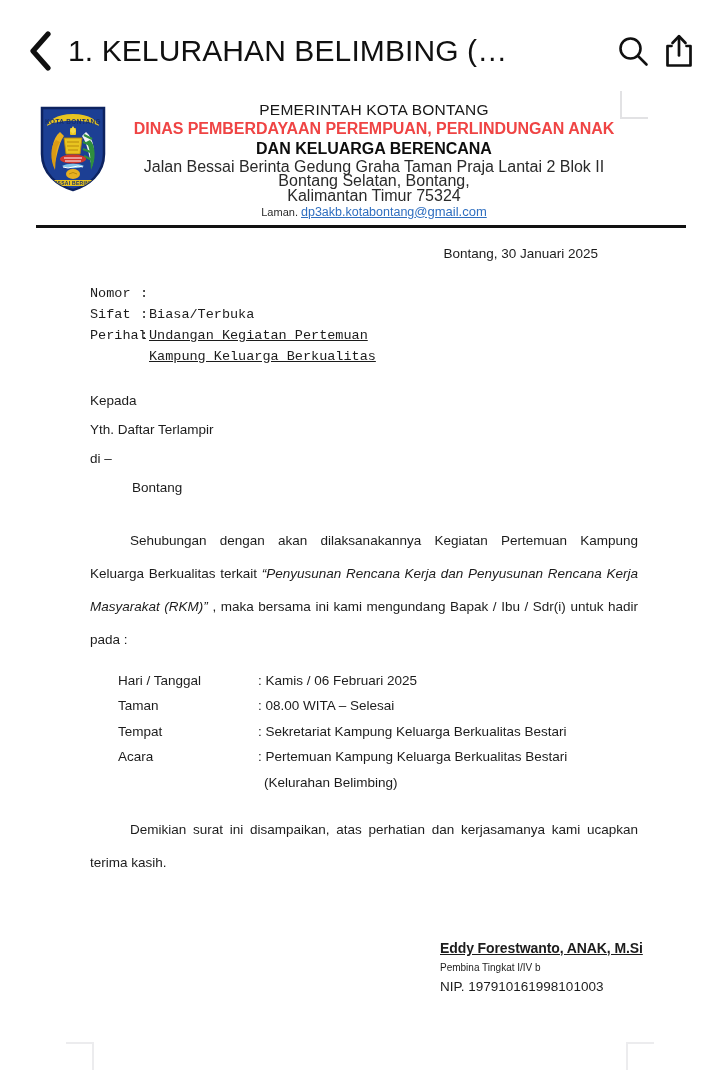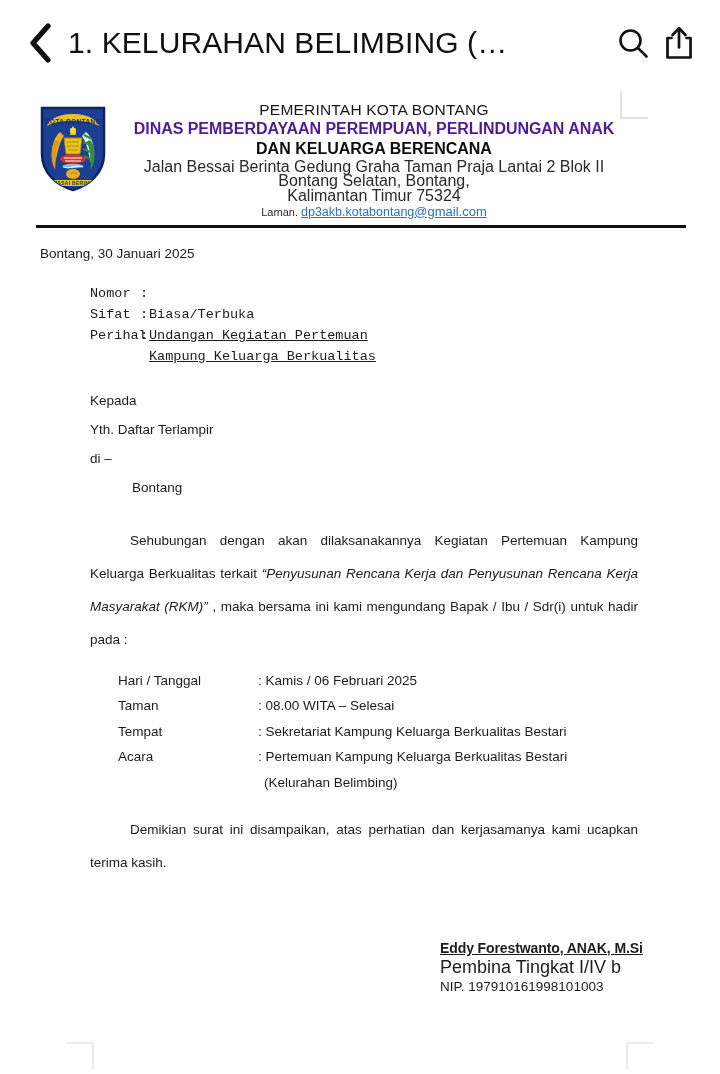--- a/index.html
+++ b/index.html
@@ -13,21 +13,21 @@
     position: relative;
     overflow: hidden;
     font-family: "Liberation Sans", sans-serif;
     color: #1a1a1a;
     -webkit-font-smoothing: antialiased;
   }
 
   
   .appbar {
     position: absolute;
-    top: 0; left: 0;
+    top: 8px; left: 0;
     width: 720px;
     height: 86px;
     background: #ffffff;
     display: flex;
     align-items: center;
     padding: 0 18px;
     box-sizing: border-box;
   }
   .back-btn {
     width: 44px;
@@ -105,21 +105,21 @@
     font-size: 15.5px;
     line-height: 19px;
     letter-spacing: 0.2px;
     color: #181818;
   }
   .hd-line2 {
     font-size: 16px;
     line-height: 19.5px;
     font-weight: bold;
     letter-spacing: -0.05px;
-    color: #4c1d95;
+    color: #ef4444;
   }
   .hd-line3 {
     font-size: 16px;
     line-height: 19.5px;
     font-weight: bold;
     color: #0d0d0d;
   }
   .hd-addr {
     font-size: 16px;
     line-height: 13.5px;
@@ -144,20 +144,21 @@
     border-top: 3px solid #111111;
   }
 
   
   .body {
     padding: 0 40px 0 40px;
     font-size: 13.5px;
     color: #1c1c1c;
   }
   .dateline {
+    text-align: right;
     margin-top: 18px;
     padding-right: 82px;
     font-size: 13.5px;
   }
 
   .meta {
     margin-top: 22px;
     padding-left: 50px;
     font-family: Liberation Mono, monospace;
   }
@@ -230,21 +231,21 @@
     padding-left: 400px;
     font-size: 13.5px;
     line-height: 19px;
   }
   .sign-name {
     font-weight: bold;
     text-decoration: underline;
     font-size: 14px;
     letter-spacing: -0.1px;
   }
-  .sign-rank { font-size: 18px; }
+  .sign-rank { font-size: 10px; }
   .sign-nip { font-size: 13.5px; }
 </style>
 </head>
 <body>
 
 <div class="appbar">
 
   <div class="back-btn">
     <span>
       <svg width="26" height="40" viewBox="0 0 26 40" aria-hidden="true">

